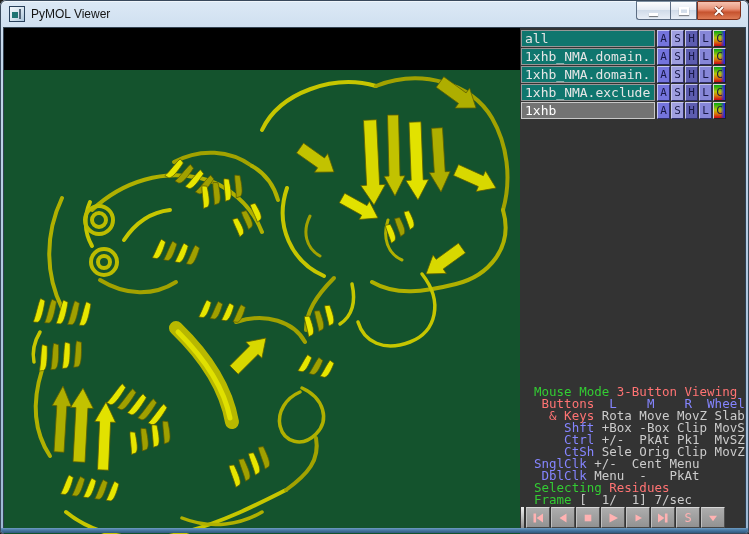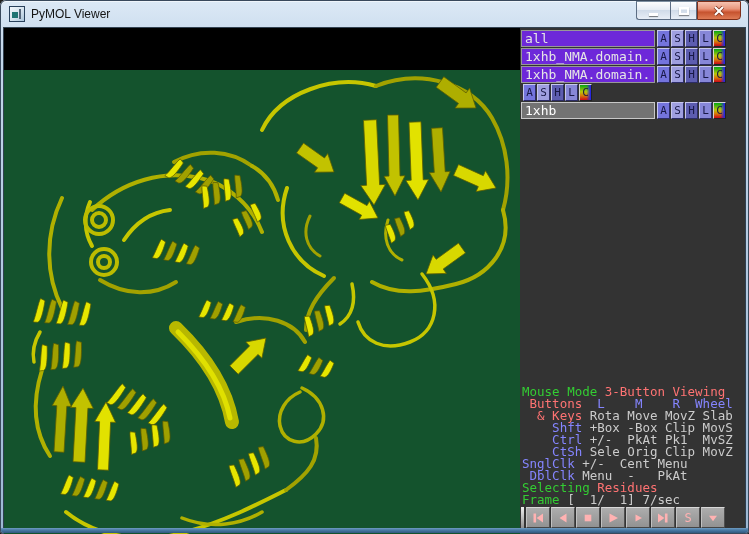--- a/index.html
+++ b/index.html
@@ -33,35 +33,35 @@
   .g-min{width:9px;height:3px;background:#fff;margin-top:7px;box-shadow:0 1px 1px rgba(0,0,0,.5);}
   .g-max{width:10px;height:8px;border:2px solid #fff;box-shadow:0 1px 1px rgba(0,0,0,.4);}
   .client{position:absolute;left:4px;top:28px;width:741px;height:502px;background:#000;
     box-shadow:0 0 0 1px rgba(25,40,55,.85);}
   .viewport{position:absolute;left:0;top:0;width:516px;height:502px;background:#14532d;overflow:hidden;margin-top:42px;}
   .prompt{position:absolute;left:6px;top:468px;color:#d6d6e6;
     font:13px/14px "DejaVu Sans Mono",monospace;letter-spacing:0;}
   .gui{position:absolute;left:516px;top:0;width:225px;height:502px;background:#333333;}
   .obj-list{position:absolute;left:1px;top:2px;right:1px;}
   .obj-row{display:flex;height:17px;margin-bottom:1px;}
-  .obj-name{width:134px;background:#6d28d9;border:1px solid #979797;color:#e6e6e6;
+  .obj-name{width:134px;background:#0f766e;border:1px solid #979797;color:#e6e6e6;
     font:13px/15px "DejaVu Sans Mono",monospace;padding:0 3px;white-space:nowrap;overflow:hidden;}
   .obj-name.selected{background:#737373;color:#ffffff;border-color:#c8c8c8;}
   .obj-btns{display:flex;margin-left:2px;}
   .obj-btn{width:13px;height:17px;margin-right:1px;text-align:center;
     font:11px/15px "DejaVu Sans Mono",monospace;color:#181846;
     border:1px solid;border-color:#c6c6ee #2c2c66 #2c2c66 #c6c6ee;}
   .btn-A{background:#7474dd;}
   .btn-S{background:#9f9fe0;}
   .btn-H{background:#5d5db0;}
   .btn-L{background:#8787d8;}
   .btn-C{background:linear-gradient(90deg,rgba(40,40,220,0) 58%,#2828dc 95%),
     linear-gradient(180deg,#12a812 4%,#b8c808 45%,#d87808 72%,#cc1616 96%);
     border-color:#d6d6d6 #222 #222 #d6d6d6;}
-  .mouse-panel{position:absolute;left:2px;bottom:24px;white-space:pre;
+  .mouse-panel{position:absolute;left:14px;bottom:24px;white-space:pre;
     font:12.5px/12px "DejaVu Sans Mono",monospace;}
   .m-line{height:12px;}
   .c-green{color:#33cc33;} .c-red{color:#ff7373;} .c-blue{color:#8585ff;text-align:right;} .c-gray{color:#cccccc;}
   .playbar{position:absolute;left:1px;bottom:2px;height:21px;display:flex;align-items:stretch;}
   .gutter{width:3px;margin-right:2px;background:linear-gradient(180deg,#f0f0f0,#909090);}
   .playbtn{width:24px;height:21px;margin-right:1px;display:flex;align-items:center;justify-content:center;
     background:linear-gradient(180deg,#adadad 0%,#929292 100%);
     border:1px solid;border-color:#d8d8d8 #4f4f4f #454545 #c2c2c2;}
   .playbtn svg{display:block;}
   .playbtn .s-label{color:#ffb2b2;font:12px/12px "DejaVu Sans Mono",monospace;}
@@ -254,20 +254,21 @@
             <div class="obj-name">1xhb_NMA.domain.</div>
             <div class="obj-btns">
               <div class="obj-btn btn-A">A</div>
               <div class="obj-btn btn-S">S</div>
               <div class="obj-btn btn-H">H</div>
               <div class="obj-btn btn-L">L</div>
               <div class="obj-btn btn-C">C</div>
             </div>
           </div>
           <div class="obj-row">
+            <div class="obj-name">1xhb_NMA.exclude</div>
             <div class="obj-btns">
               <div class="obj-btn btn-A">A</div>
               <div class="obj-btn btn-S">S</div>
               <div class="obj-btn btn-H">H</div>
               <div class="obj-btn btn-L">L</div>
               <div class="obj-btn btn-C">C</div>
             </div>
           </div>
           <div class="obj-row">
             <div class="obj-name selected">1xhb</div>

